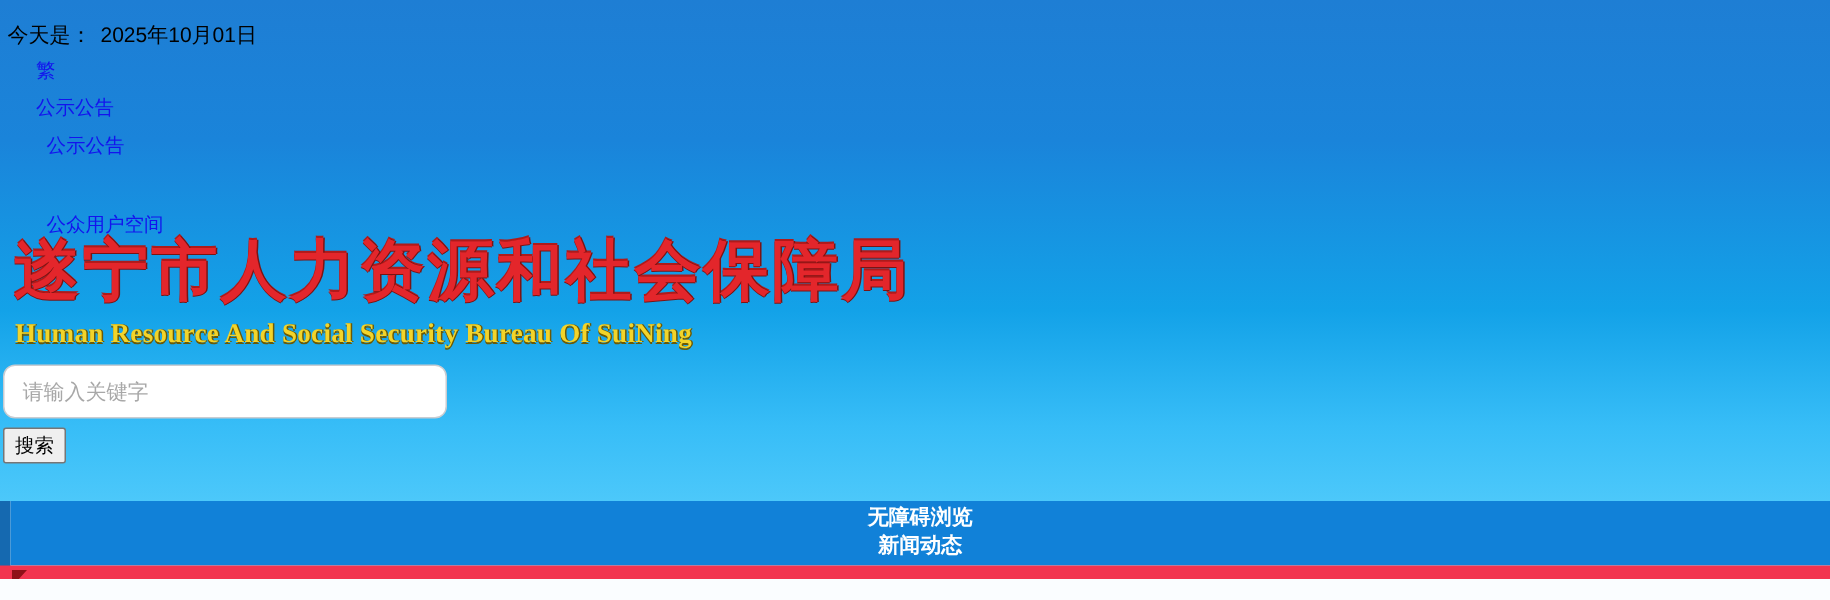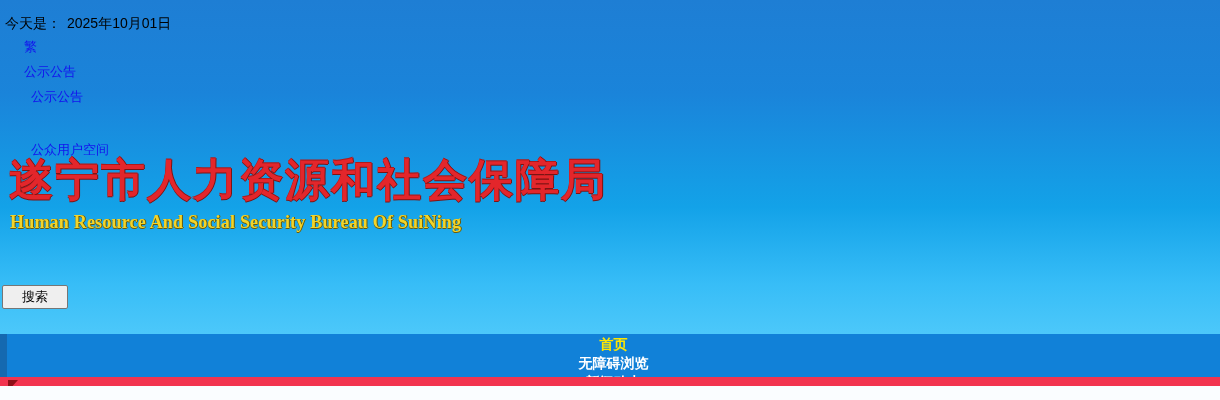--- a/index.html
+++ b/index.html
@@ -109,21 +109,21 @@
     outline: none;
   }
   #search-input::placeholder {
     color: #a8a8a8;
   }
   #search-button {
     position: absolute;
     left: 2px;
     top: 285px;
     height: 24px;
-    padding: 1px 19px;
+    padding: 1px 7px;
     box-sizing: border-box;
     font-size: 13px;
     font-family: "Liberation Sans", "DejaVu Sans", sans-serif;
     color: #000000;
     background: #efefef;
     border: 1px solid #767676;
     border-radius: 2px;
     cursor: pointer;
   }
 
@@ -220,29 +220,29 @@
     </div>
 
     <a href="#" class="util-link" id="util-0">繁</a>
     <a href="#" class="util-link" id="util-1">公示公告</a>
     <a href="#" class="util-link" id="util-2">公示公告</a>
     <a href="#" class="util-link" id="util-3">公众用户空间</a>
 
     <div id="site-subtitle">Human Resource And Social Security Bureau Of SuiNing</div>
     <div id="site-title">遂宁市人力资源和社会保障局</div>
 
+    <input id="search-input" type="text" placeholder="请输入关键字" style="">
     <button id="search-button">搜索</button>
 
   </div>
 
   <div id="left-edge"></div>
 
   <div id="navbar">
     <div id="nav-list">
-      <a href="#" class="nav-item active">首页</a>
       <a href="#" class="nav-item">无障碍浏览</a>
       <a href="#" class="nav-item">新闻动态</a>
     </div>
   </div>
 
   <div id="red-bar"></div>
   <div id="red-notch-body"></div>
   <div id="red-notch"></div>
 
   <div id="content-area"></div>

